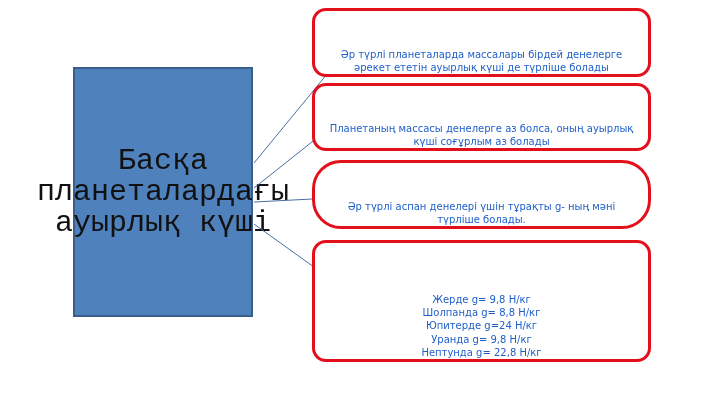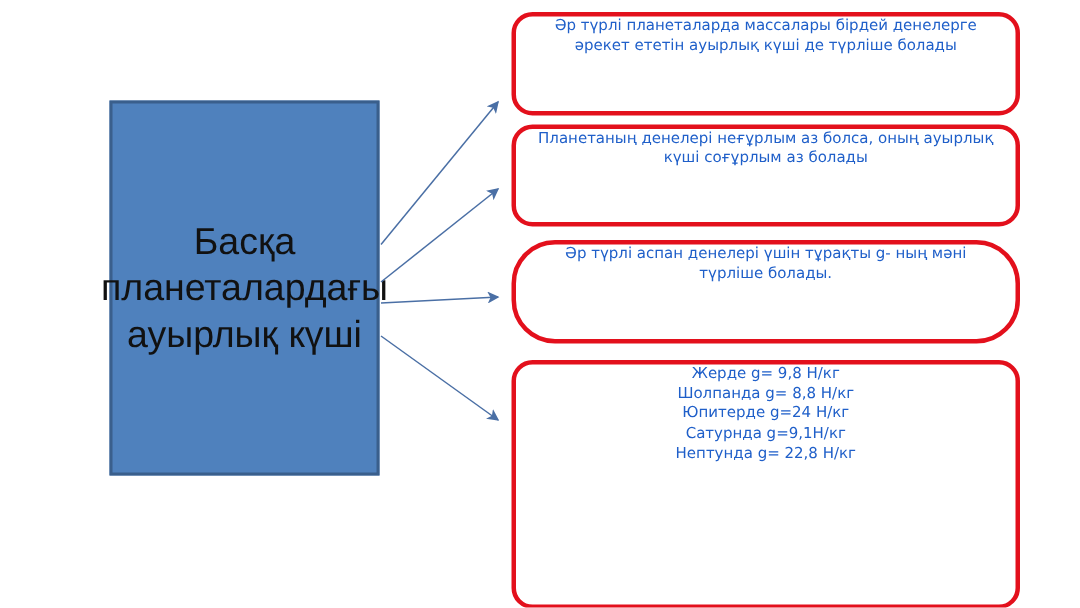--- a/index.html
+++ b/index.html
@@ -1,24 +1,24 @@
 <!DOCTYPE html>
 <html><head>
 <meta charset="utf-8">
 <style>
   html, body { margin:0; padding:0; }
   body { width:720px; height:405px; background:#ffffff; position:relative; overflow:hidden; font-family:"DejaVu Sans", sans-serif; }
   .main-box { position:absolute; left:73px; top:67px; width:180px; height:250px; background:#4f81bd; border:2px solid #3a5f8c; box-sizing:border-box; display:flex; align-items:center; justify-content:center; text-align:center; }
-  .main-box span { font-family:Liberation Sans, sans-serif; font-size:25px; line-height:31px; color:#111111; padding:0 4px; }
-  .info-box { position:absolute; left:341px; width:339px; border:3px solid #e3101c; border-radius:14px; background:#ffffff; box-sizing:border-box; display:flex; align-items:flex-start; justify-content:center; text-align:center; }
+  .main-box span { font-family:Liberation Mono, monospace; font-size:30px; line-height:31px; color:#111111; padding:0 4px; }
+  .info-box { position:absolute; left:312px; width:339px; border:3px solid #e3101c; border-radius:14px; background:#ffffff; box-sizing:border-box; display:flex; align-items:flex-end; justify-content:center; text-align:center; }
   .info-box .txt { color:#1f5fc9; font-family:"DejaVu Sans", sans-serif; font-size:10px; line-height:13px; padding:0 14px; }
   .b1 { top:8px; height:69px; }
   .b2 { top:83px; height:68px; }
   .b3 { top:160px; height:69px;border-radius:29px; }
-  .b4 { top:240px; height:166px; }
+  .b4 { top:240px; height:122px; }
   .b4 .txt { font-size:10px; line-height:13.2px; }
   .b4 .line { display:block; }
   svg.arrows { position:absolute; left:0; top:0; width:720px; height:405px; pointer-events:none; }
 </style>
 </head>
 <body>
 
 <div class="main-box">
   <span>Басқа планеталардағы ауырлық күші</span>
 </div>
@@ -33,28 +33,28 @@
   <line x1="254" y1="188" x2="332" y2="126" stroke="#4a6fa5" stroke-width="1" marker-end="url(#ah)"></line>
   <line x1="254" y1="202" x2="332" y2="198" stroke="#4a6fa5" stroke-width="1" marker-end="url(#ah)"></line>
   <line x1="254" y1="224" x2="332" y2="280" stroke="#4a6fa5" stroke-width="1" marker-end="url(#ah)"></line>
 </svg>
 
 <div class="info-box b1">
   <div class="txt">Әр түрлі планеталарда массалары бірдей денелерге әрекет ететін ауырлық күші де түрліше болады</div>
 </div>
 
 <div class="info-box b2">
-  <div class="txt">Планетаның денелері неғұрлым аз болса, оның ауырлық күші соғұрлым аз болады</div>
+  <div class="txt">Планетаның массасы денелерге аз болса, оның ауырлық күші соғұрлым аз болады</div>
 </div>
 
 <div class="info-box b3">
   <div class="txt">Әр түрлі аспан денелері үшін тұрақты g- ның мәні түрліше болады.</div>
 </div>
 
 <div class="info-box b4">
   <div class="txt">
     <span class="line">Жерде g= 9,8 Н/кг</span>
     <span class="line">Шолпанда g= 8,8 Н/кг</span>
     <span class="line">Юпитерде g=24 Н/кг</span>
-    <span class="line">Сатурнда g=9,1Н/кг</span>
+    <span class="line">Уранда g= 9,8 Н/кг</span>
     <span class="line">Нептунда g= 22,8 Н/кг</span>
   </div>
 </div>
 
 </body></html>

